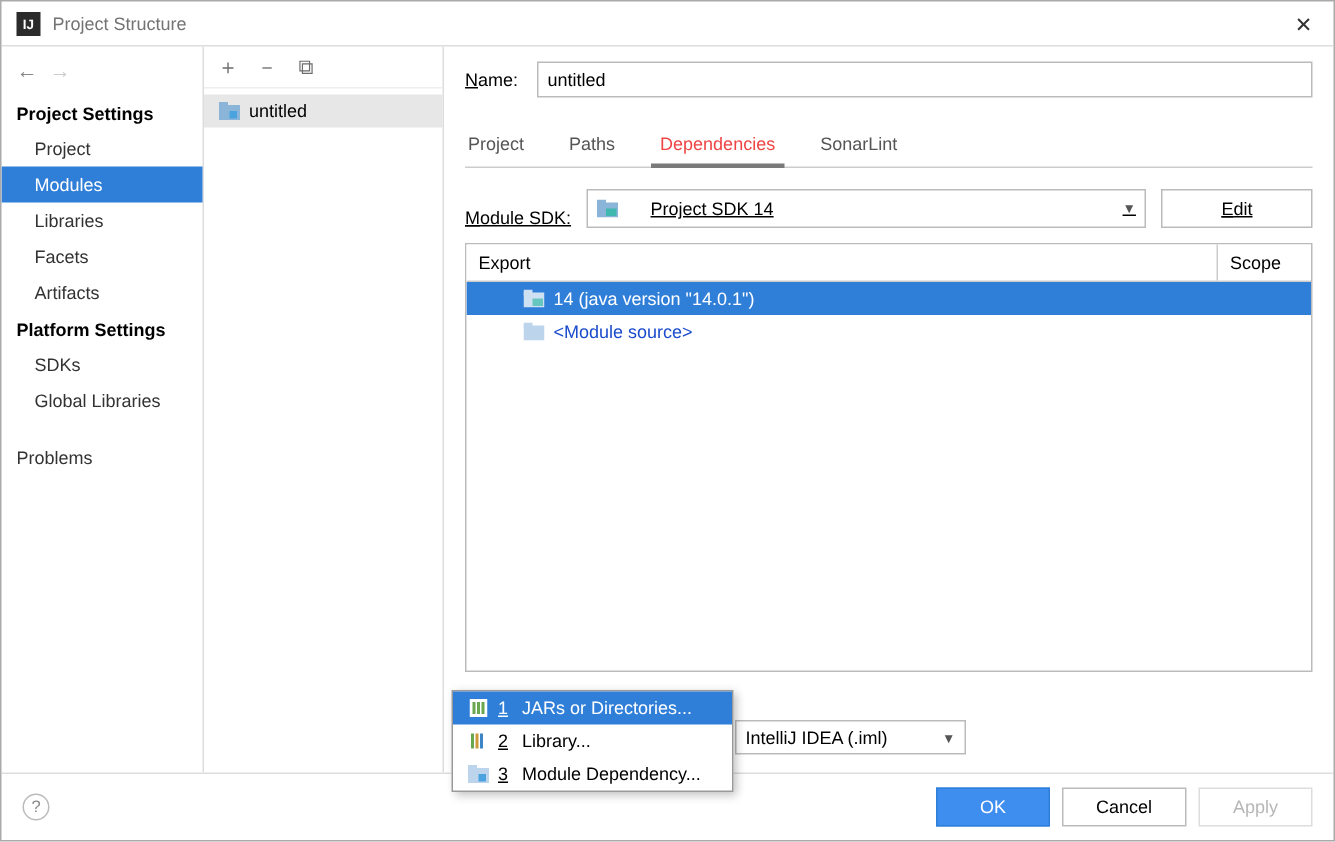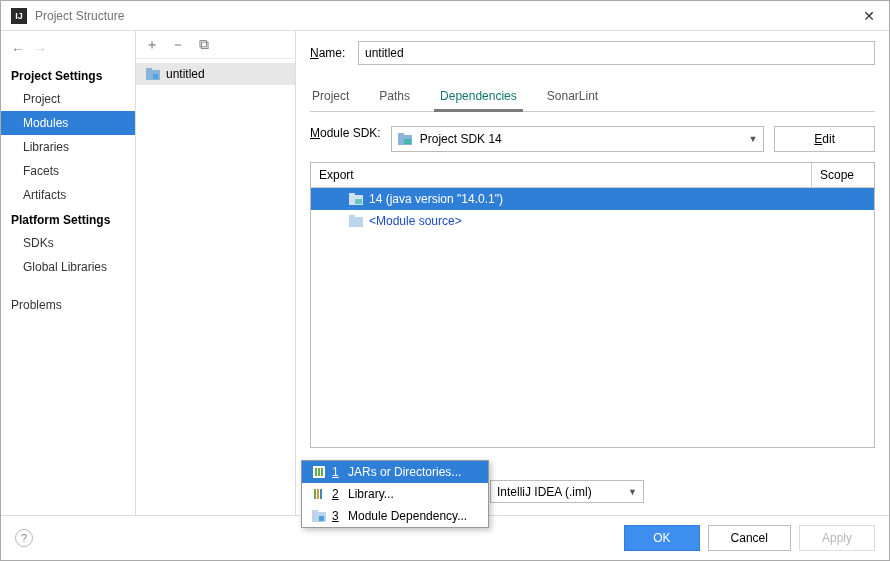--- a/index.html
+++ b/index.html
@@ -33,27 +33,27 @@
 
 
 .panel { flex:1; padding:10px 14px 0 14px; display:flex; flex-direction:column; }
 .row-name { display:flex; align-items:center; margin-bottom:14px; }
 .row-name label { width:48px; }
 .row-name label .ul { text-decoration: underline; }
 .row-name input { flex:1; height:24px; border:1px solid #bbb; padding:0 6px; }
 
 .tabs { display:flex; gap:26px; border-bottom:1px solid #ccc; margin-top:4px; }
 .tab { padding:6px 2px 8px 2px; color:#555; position:relative; }
-.tab.active { color:#0f766e; }
+.tab.active { color:#ef4444; }
 .tab.active::after { content:""; position:absolute; left:-4px; right:-4px; bottom:-1px; height:3px; background:#7a7a7a; }
 
-.row-sdk { display:flex; align-items:flex-start; gap:10px; margin:14px 0 10px 0; }
+.row-sdk { display:flex; align-items:flex-end; gap:10px; margin:14px 0 10px 0;text-decoration:underline; }
 .row-sdk label .ul { text-decoration:underline; }
 .combo { flex:1; height:26px; border:1px solid #bbb; display:flex; align-items:center; padding:0 6px; justify-content:space-between; }
-.combo-left { display:flex; align-items:center; gap:8px; }
+.combo-left { display:flex; align-items:center; gap:22px; }
 .btn { height:26px; padding:0 39px; border:1px solid #bbb; background:#fff; }
 .btn .ul { text-decoration:underline; }
 
 .dep-table { border:1px solid #bbb; flex:1; min-height:0; display:flex; flex-direction:column; margin-bottom:6px; }
 .dep-head { display:flex; border-bottom:1px solid #ccc; background:#fff; }
 .dep-head .c1 { flex:1; padding:5px 8px; border-right:1px solid #ccc; }
 .dep-head .c2 { width:62px; padding:5px 8px; }
 .dep-body { flex:1; overflow:auto; }
 .dep-row { display:flex; align-items:center; height:22px; padding-left:38px; gap:6px; }
 .dep-row.sel { background:#2f7ed8; color:#fff; }

